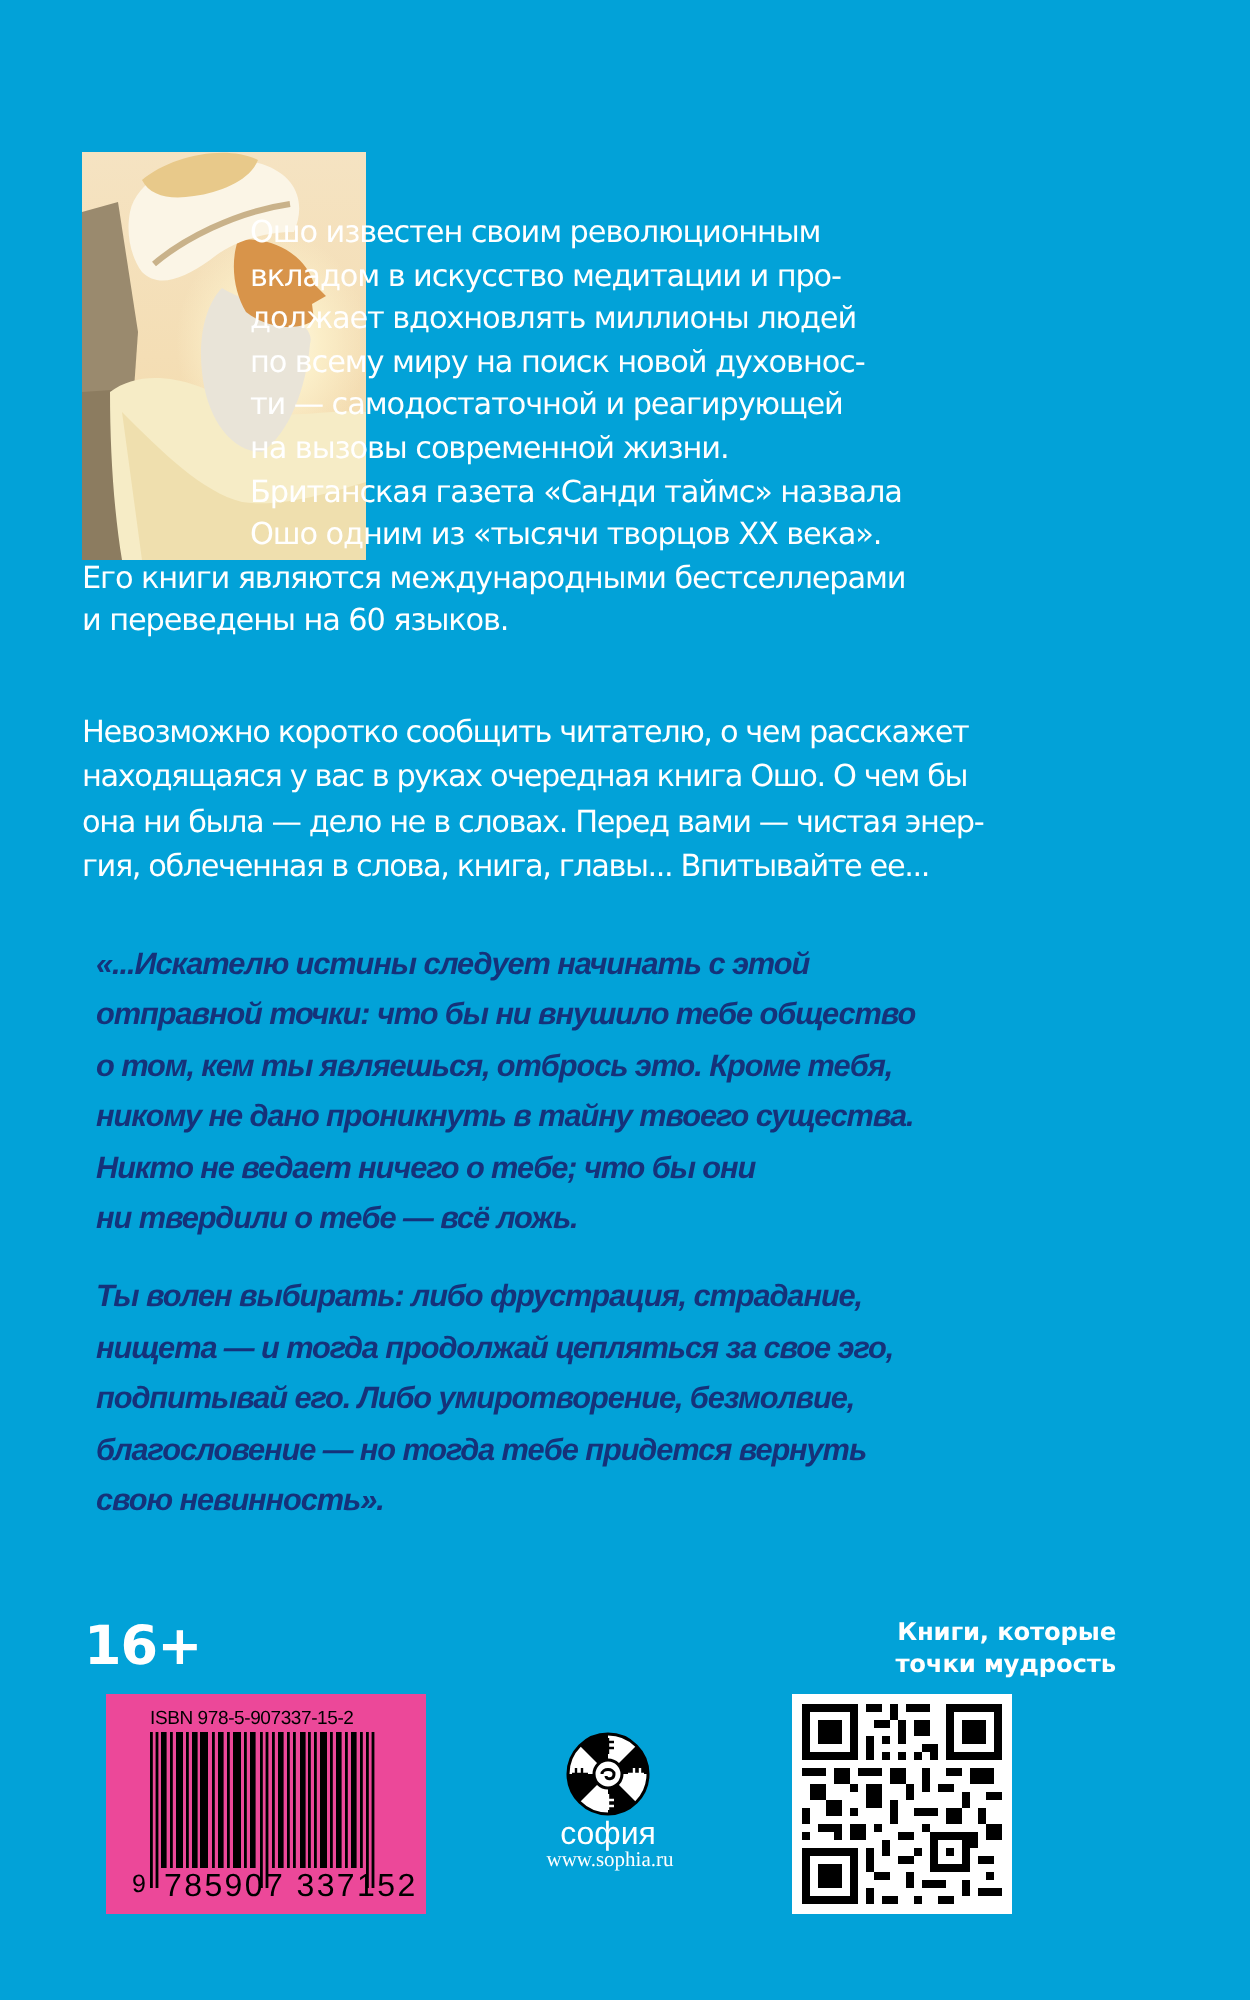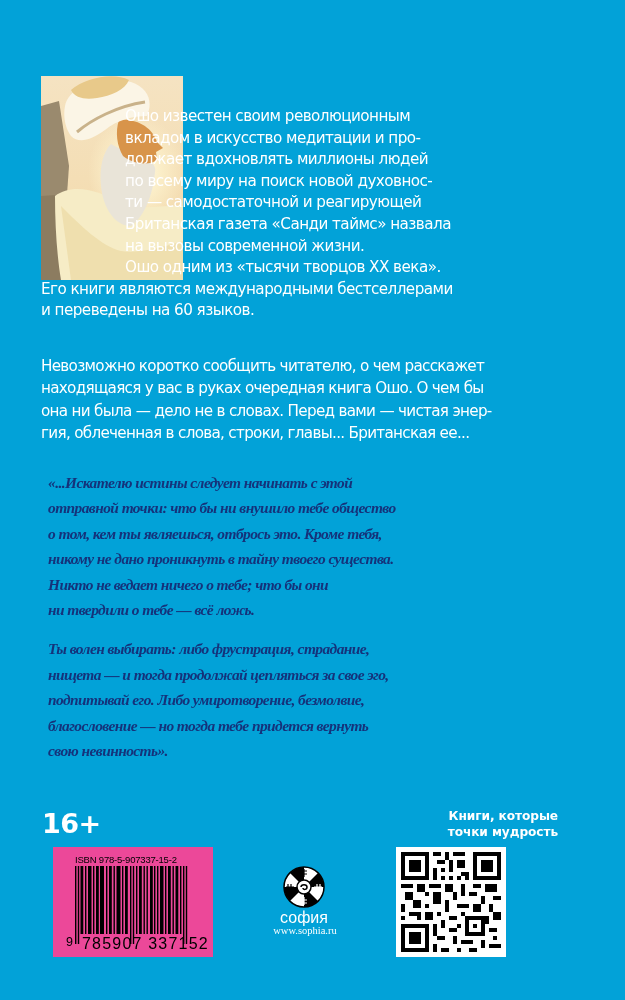--- a/index.html
+++ b/index.html
@@ -30,21 +30,21 @@
 
   .intro {
     position: absolute; left: 41px; top: 355px; width: 560px;
     color: #ffffff; font-size: 15.2px; line-height: 22.4px;
     letter-spacing: -0.7px;
   }
   .intro .line { display: block; white-space: nowrap; height: 22.4px; }
 
   .quote {
     position: absolute; left: 48px; top: 470px; width: 560px;
-    color: #15327a; font-family: Liberation Serif, serif;
+    color: #15327a; font-family: Liberation Sans, sans-serif;
     font-style: italic; font-weight: bold;
     font-size: 15.4px; line-height: 25.4px; letter-spacing: -0.55px;
   }
   .quote .line { display: block; white-space: nowrap; height: 25.4px; }
   .quote .para2 { margin-top: 14px; }
 
   .age {
     position: absolute; left: 42px; top: 808px;
     color: #ffffff; font-size: 27px; font-weight: bold; letter-spacing: -0.5px;
   }
@@ -113,32 +113,32 @@
       <path d="M36 56 C50 44, 76 30, 104 26" stroke="#c9b28a" stroke-width="3" fill="none"></path>
     </svg>
   </div>
 
   <div class="bio">
     <span class="line indent">Ошо известен своим революционным</span>
     <span class="line indent">вкладом в искусство медитации и про-</span>
     <span class="line indent">должает вдохновлять миллионы людей</span>
     <span class="line indent">по всему миру на поиск новой духовнос-</span>
     <span class="line indent">ти — самодостаточной и реагирующей</span>
+    <span class="line indent">на вызовы современной жизни.</span>
     <span class="line indent">Британская газета «Санди таймс» назвала</span>
-    <span class="line indent">на вызовы современной жизни.</span>
     <span class="line indent">Ошо одним из «тысячи творцов XX века».</span>
     <span class="line">Его книги являются международными бестселлерами</span>
     <span class="line">и переведены на 60 языков.</span>
   </div>
 
   <div class="intro">
     <span class="line">Невозможно коротко сообщить читателю, о чем расскажет</span>
     <span class="line">находящаяся у вас в руках очередная книга Ошо. О чем бы</span>
     <span class="line">она ни была — дело не в словах. Перед вами — чистая энер-</span>
-    <span class="line">гия, облеченная в слова, строки, главы... Британская ее...</span>
+    <span class="line">гия, облеченная в слова, книга, главы... Впитывайте ее...</span>
   </div>
 
   <div class="quote">
     <div>
       <span class="line">«...Искателю истины следует начинать с этой</span>
       <span class="line">отправной точки: что бы ни внушило тебе общество</span>
       <span class="line">о том, кем ты являешься, отбрось это. Кроме тебя,</span>
       <span class="line">никому не дано проникнуть в тайну твоего существа.</span>
       <span class="line">Никто не ведает ничего о тебе; что бы они</span>
       <span class="line">ни твердили о тебе — всё ложь.</span>

